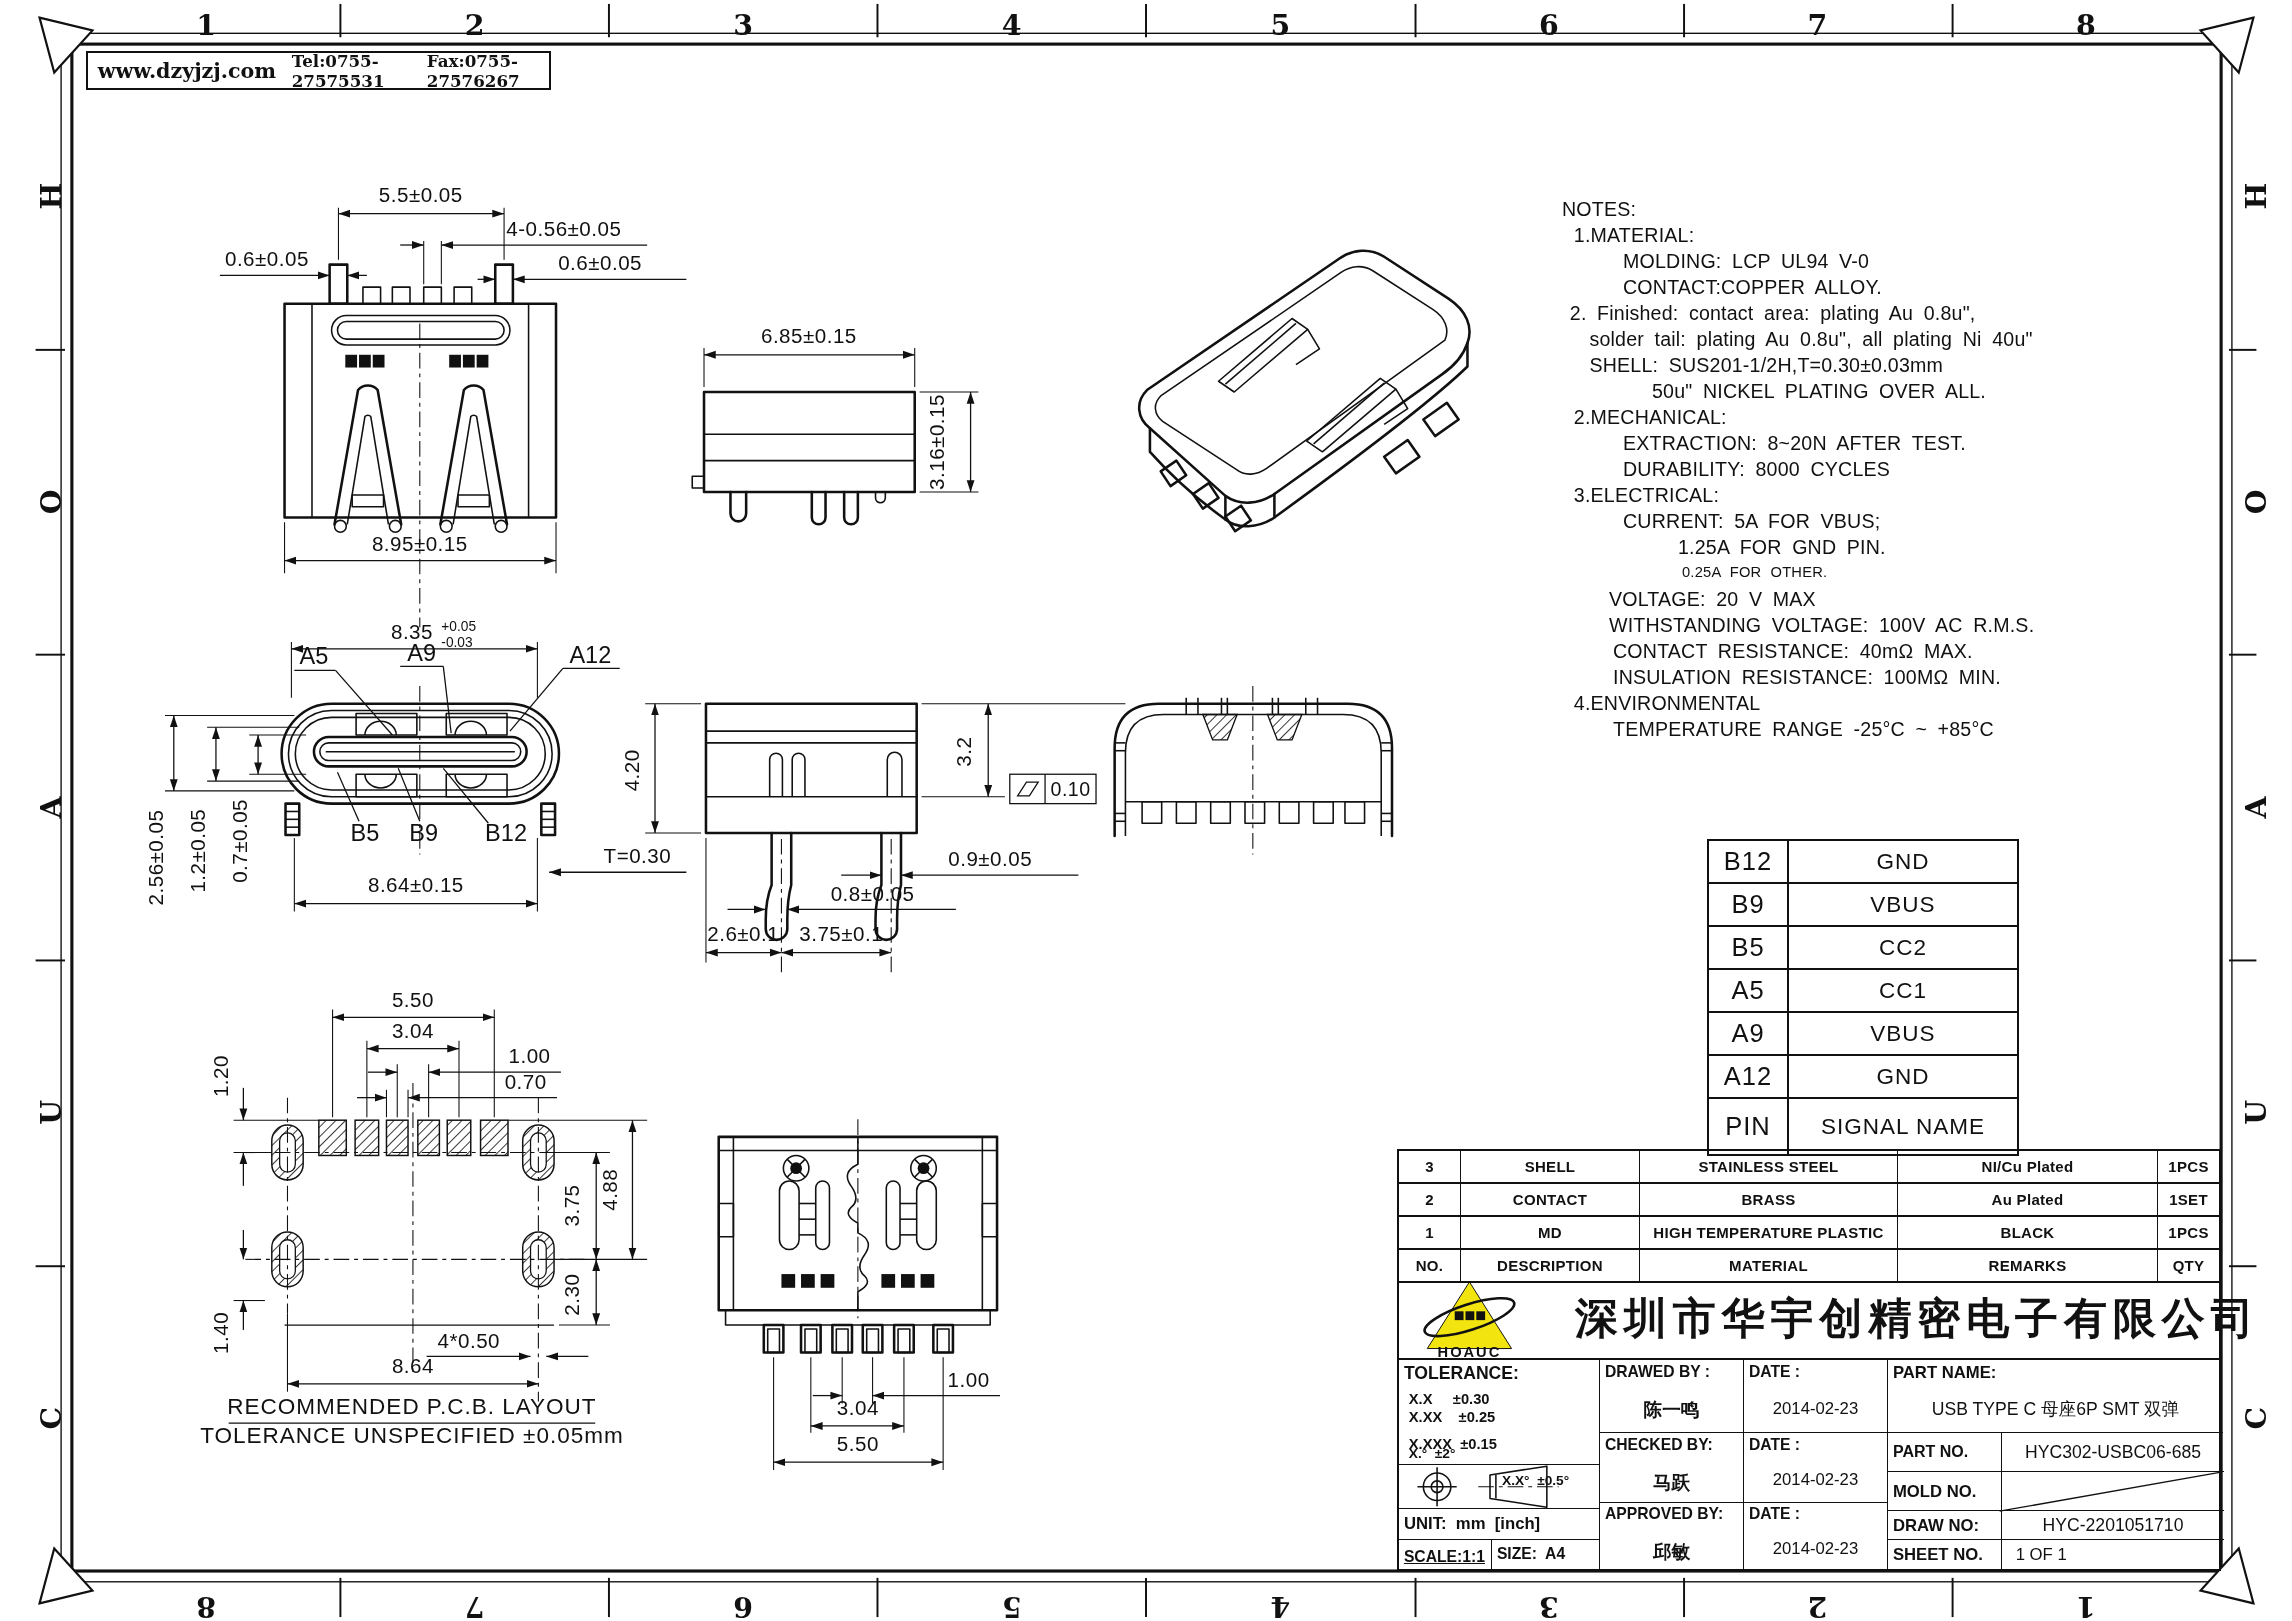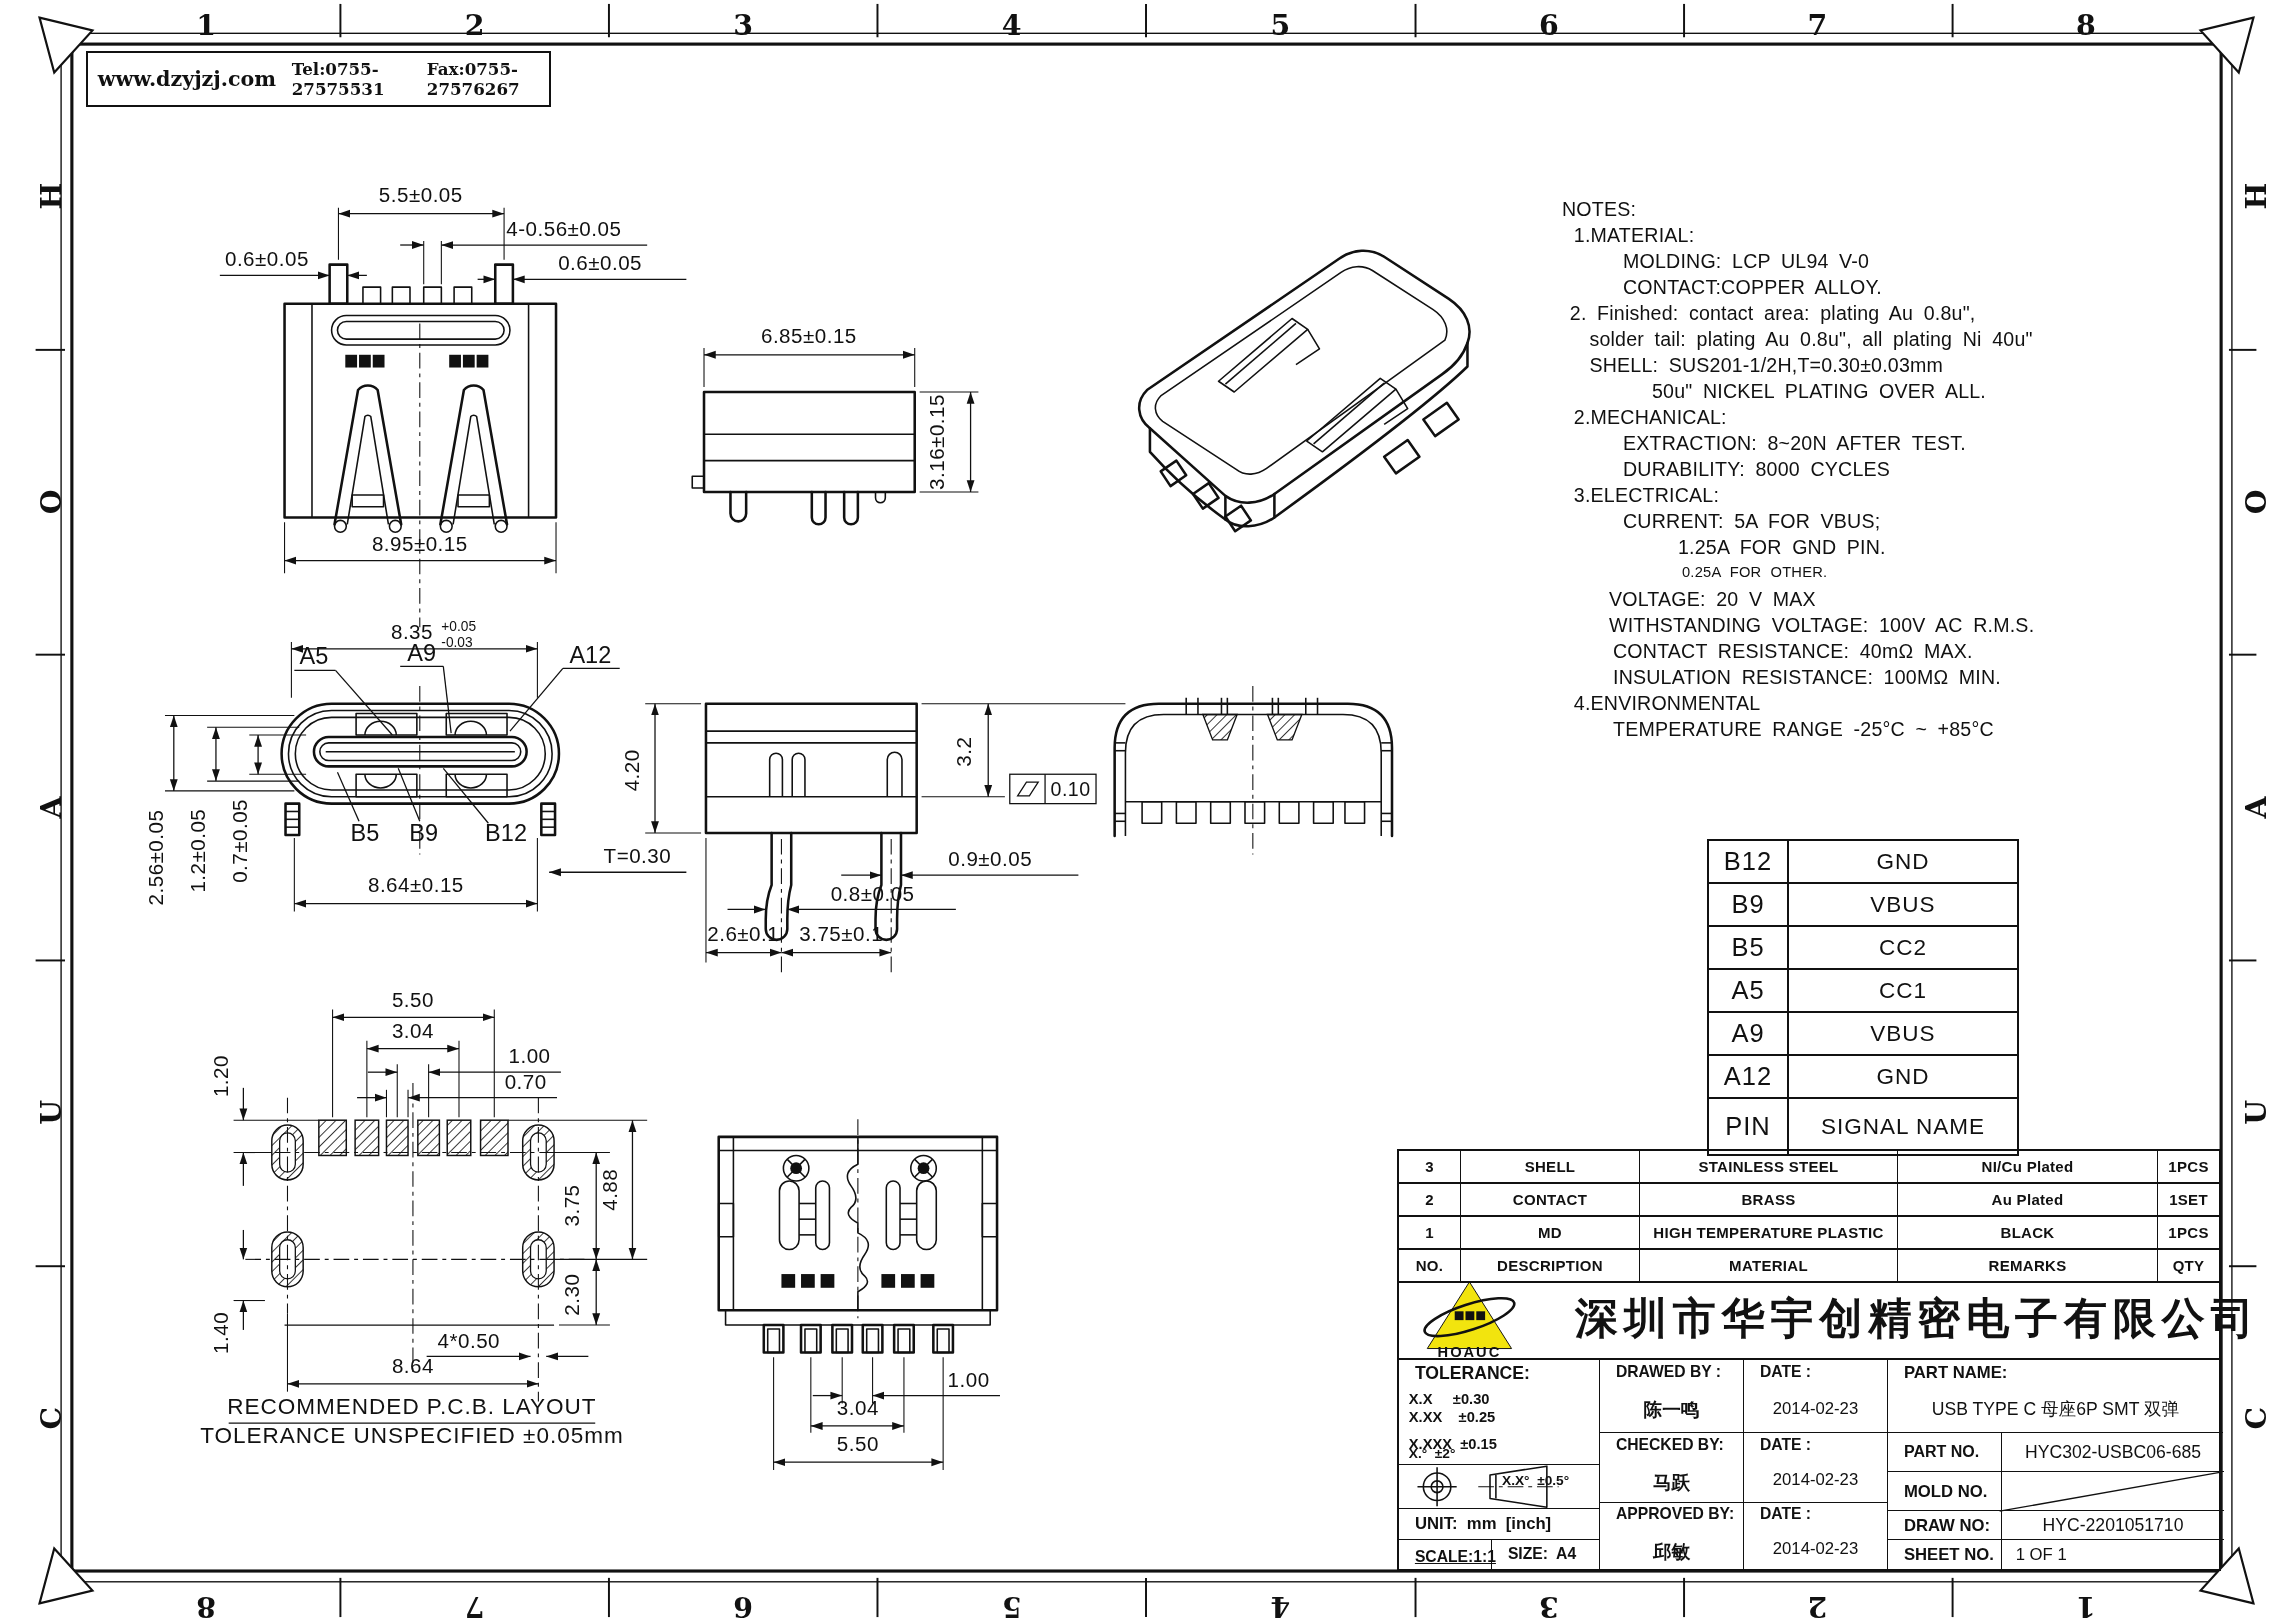--- a/index.html
+++ b/index.html
@@ -14,21 +14,21 @@
   .cl{fill:none;stroke:#111;stroke-width:1.1;stroke-dasharray:16 5 4 5;}
   .frameln{fill:none;stroke:#111;}
   .dt{font:21px "Liberation Sans",sans-serif;fill:#111;text-anchor:middle;letter-spacing:.5px;}
   .dts{font:14px "Liberation Sans",sans-serif;fill:#111;text-anchor:start;}
   .dtb{font:23px "Liberation Sans",sans-serif;fill:#111;text-anchor:middle;letter-spacing:1px;}
   .pinlbl{font:24px "Liberation Sans",sans-serif;fill:#111;text-anchor:middle;}
   .zone{font:bold 29px "DejaVu Serif",serif;fill:#111;text-anchor:middle;}
   .logotx{font:bold 15px "Liberation Sans",sans-serif;fill:#111;text-anchor:middle;letter-spacing:2px;}
   
   .abs{position:absolute;box-sizing:border-box;}
-  #hdrbox{left:86px;top:51px;width:465px;height:56px;border:2.5px solid #111;display:flex;align-items:center;
+  #hdrbox{left:86px;top:51px;width:465px;height:39px;border:2.5px solid #111;display:flex;align-items:center;
           font-family:"DejaVu Serif",serif;font-weight:bold;}
   #hdrbox .site{font-size:20.6px;margin-left:9.8px;}
   #hdrbox .tel,#hdrbox .fax{font-size:16.7px;margin-left:15.7px;}
   #notes{left:1562px;top:196px;width:663px;font-size:19.6px;line-height:26px;letter-spacing:0.2px;word-spacing:4.9px;white-space:nowrap;}
   #notes div{height:26px;}
   #notes .i1{margin-left:11.8px;} #notes .i2{margin-left:47px;} #notes .i2b{margin-left:51px;}
   #notes .i3{margin-left:61px;} #notes .i4{margin-left:116px;}
   #notes .i5{margin-left:120px;font-size:14.7px;line-height:25.5px;} #notes .i6{margin-left:90px;}
   #notes .i7{margin-left:27.4px;} #notes .i8{margin-left:7.8px;}
   
@@ -46,21 +46,21 @@
       font-size:15px;font-weight:bold;letter-spacing:0.3px;white-space:nowrap;overflow:hidden;}
   .pc:last-child{border-right:none;}
   .c-no{width:61px;} .c-desc{width:178px;} .c-mat{width:257px;} .c-rem{width:259px;} .c-qty{flex:1;}
   
   #banner{left:1397px;top:1274px;width:824px;height:86px;border:2.5px solid #111;border-top:none;}
   #companyname{position:absolute;left:176px;top:15.7px;width:637px;text-align:center;
       font-size:43px;font-weight:bold;letter-spacing:5.9px;font-family:"DejaVu Sans",sans-serif;white-space:nowrap;}
   
   #titleblock{left:1397px;top:1360px;width:824px;height:211px;border:2.5px solid #111;border-top:none;font-weight:bold;}
   .tb{position:absolute;box-sizing:border-box;border-right:1.6px solid #111;border-bottom:1.6px solid #111;}
-  .tb .lab{position:absolute;left:4.9px;top:2.9px;font-size:15.7px;white-space:pre;margin-left:11px;}
+  .tb .lab{position:absolute;left:4.9px;top:2.9px;font-size:15.7px;white-space:pre;}
   .tb .val{position:absolute;left:0;right:0;text-align:center;font-size:18.6px;font-weight:bold;}
   .tolline{position:absolute;left:9.8px;font-size:14.7px;white-space:pre;}
 </style>
 </head>
 <body>
 
 <div id="page">
 
 <svg width="2293" height="1621" viewBox="0 0 2339 1654">
 <defs>

